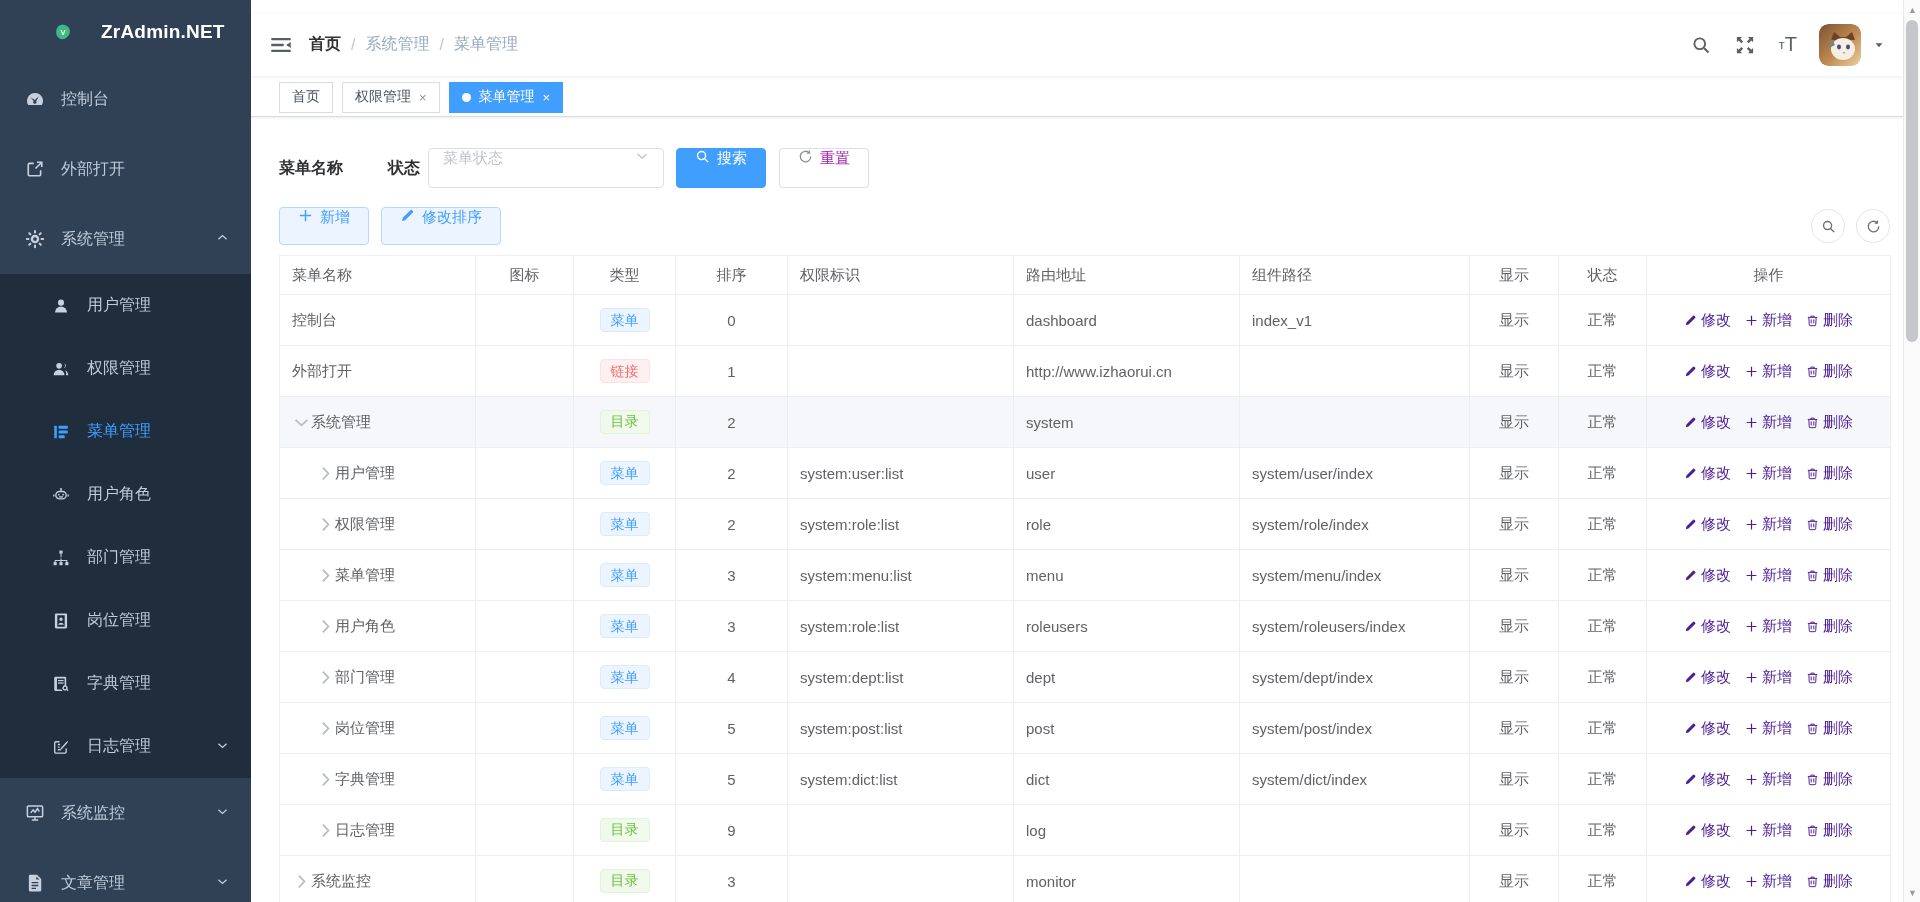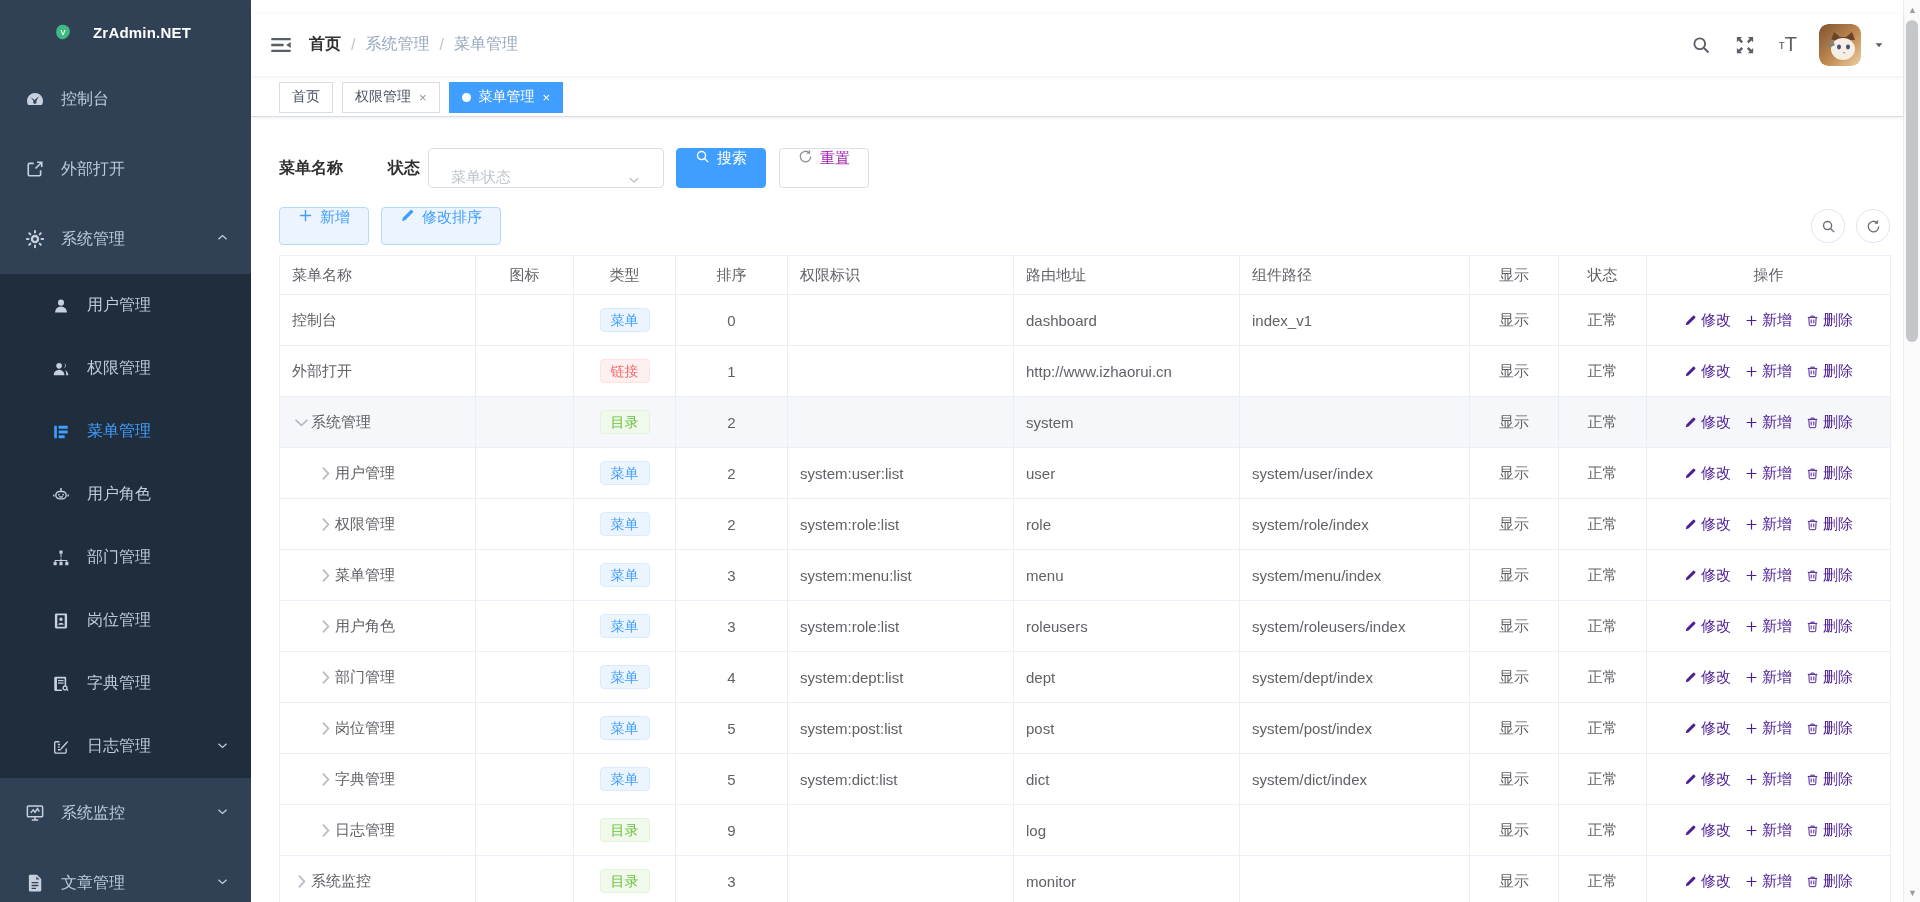--- a/index.html
+++ b/index.html
@@ -4,21 +4,21 @@
 <style>
   * { margin:0; padding:0; box-sizing:border-box; }
   html,body { width:1920px; height:902px; overflow:hidden; background:#fff;
     font-family:"Liberation Sans","DejaVu Sans",sans-serif; }
   .app { display:flex; width:100%; height:100%; position:relative; }
 
   
   .sidebar { width:251px; height:100%; background:#304156; flex:0 0 251px; overflow:hidden; }
   .logo { height:64px; display:flex; align-items:center; padding-left:45px; }
   .logo-mark { width:36px; height:36px; flex:0 0 36px; }
-  .logo-text { color:#fff; font-weight:bold; font-size:15px; margin-left:12px; letter-spacing:.2px; }
+  .logo-text { color:#fff; font-weight:bold; font-size:19px; margin-left:20px; letter-spacing:.2px; }
   .menu-item { display:flex; align-items:center; cursor:pointer; color:#bfcbd9; font-size:16px; position:relative; }
   .menu-item.top { height:70px; padding-left:25px; }
   .menu-item.sub { height:63px; padding-left:52px; background:#1f2d3d; }
   .menu-item .icon { color:#c7d0de; }
   .menu-item.top .icon.mi-icon { font-size:20px; }
   .menu-item.sub .icon.mi-icon { font-size:18px; }
   .mi-label { margin-left:16px; }
   .menu-item.sub .mi-label { margin-left:17px; }
   .menu-item.active { color:#409eff; }
   .menu-item.active .icon { color:#409eff; }
@@ -54,21 +54,21 @@
   .content { flex:1 1 auto; background:#fff; padding:0 13px 0 28px; overflow:hidden; }
 
   
   .filter { display:flex; align-items:center; margin-top:31px; }
   .lbl { font-weight:700; color:#303133; font-size:16px; white-space:nowrap; }
   .el-input { width:196px; height:40px; border:1px solid #dcdfe6; border-radius:4px; padding:0 14px;
     font-size:15px; color:#606266; margin-left:14px; outline:none; }
   .el-input::placeholder { color:#bfc4cd; }
   .lbl-status { margin-left:45px; }
   .el-select { width:236px; height:40px; border:1px solid #dcdfe6; border-radius:4px; margin-left:8px;
-    display:flex; align-items:flex-end; padding:0 22px; cursor:pointer; }
+    display:flex; align-items:flex-start; padding:0 14px; cursor:pointer; }
   .sel-ph { color:#bfc4cd; font-size:15px; flex:1; }
   .sel-chev { color:#c0c4cc; font-size:14px; display:inline-flex; }
   .btn { height:40px; border-radius:4px; font-size:15px; display:inline-flex; align-items:flex-start;
     cursor:pointer; border:1px solid transparent; padding:0 18px; white-space:nowrap; }
   .btn .icon { margin-right:7px; display:inline-flex; }
   .btn-primary { background:#409eff; border-color:#409eff; color:#fff; margin-left:12px; }
   .btn-default { background:#fff; border-color:#dcdfe6; color:#a21caf; margin-left:13px; }
   .btn-default .icon { color:#8a8f99; }
 
   
@@ -89,21 +89,21 @@
   .t-c { text-align:center; }
   th.t-c { text-align:center; }
   .cell-name { display:flex; align-items:center; height:100%; }
   .tree-indent { display:inline-block; width:24px; flex:0 0 24px; }
   .tree-arrow { display:inline-flex; width:19px; flex:0 0 19px; color:#b6bcc6; font-size:12px; cursor:pointer; }
   .cell-icon { display:inline-flex; color:#54565c; font-size:17px; }
   .cell-icon.light { color:#bfc3c9; }
   .tagc { display:inline-block; padding:4px 10px; border-radius:4px; font-size:14px; line-height:1; }
   .tag-menu { color:#409eff; background:#ecf5ff; border:1px solid #d9ecff; }
   .tag-link { color:#f56c6c; background:#fef0f0; border:1px solid #fde2e2; }
-  .tag-dir  { color:#67c23a; background:#f0f9eb; border:1px solid #e1f3d8; }
+  .tag-dir  { color:#67c23a; background:#f0f9eb; border:1px solid #e1f3d8;font-family:Liberation Serif, serif; }
   .op-link { color:#4c1d95; cursor:pointer; display:inline-flex; align-items:center; margin:0 7px; }
   .op-link .icon { margin-right:4px; font-size:13px; display:inline-flex; }
 
   
   .page-scrollbar { position:absolute; top:0; right:0; width:17px; height:100%; background:#fafafa;
     border-left:1px solid #ececec; }
   .sb-thumb { position:absolute; left:2px; top:20px; width:12px; height:322px; background:#c4c6c9; border-radius:6px; }
   .sb-arrow { position:absolute; left:0; width:17px; text-align:center; color:#9b9b9b; font-size:9px; }
   .sb-up { top:5px; } .sb-down { bottom:4px; }
 

